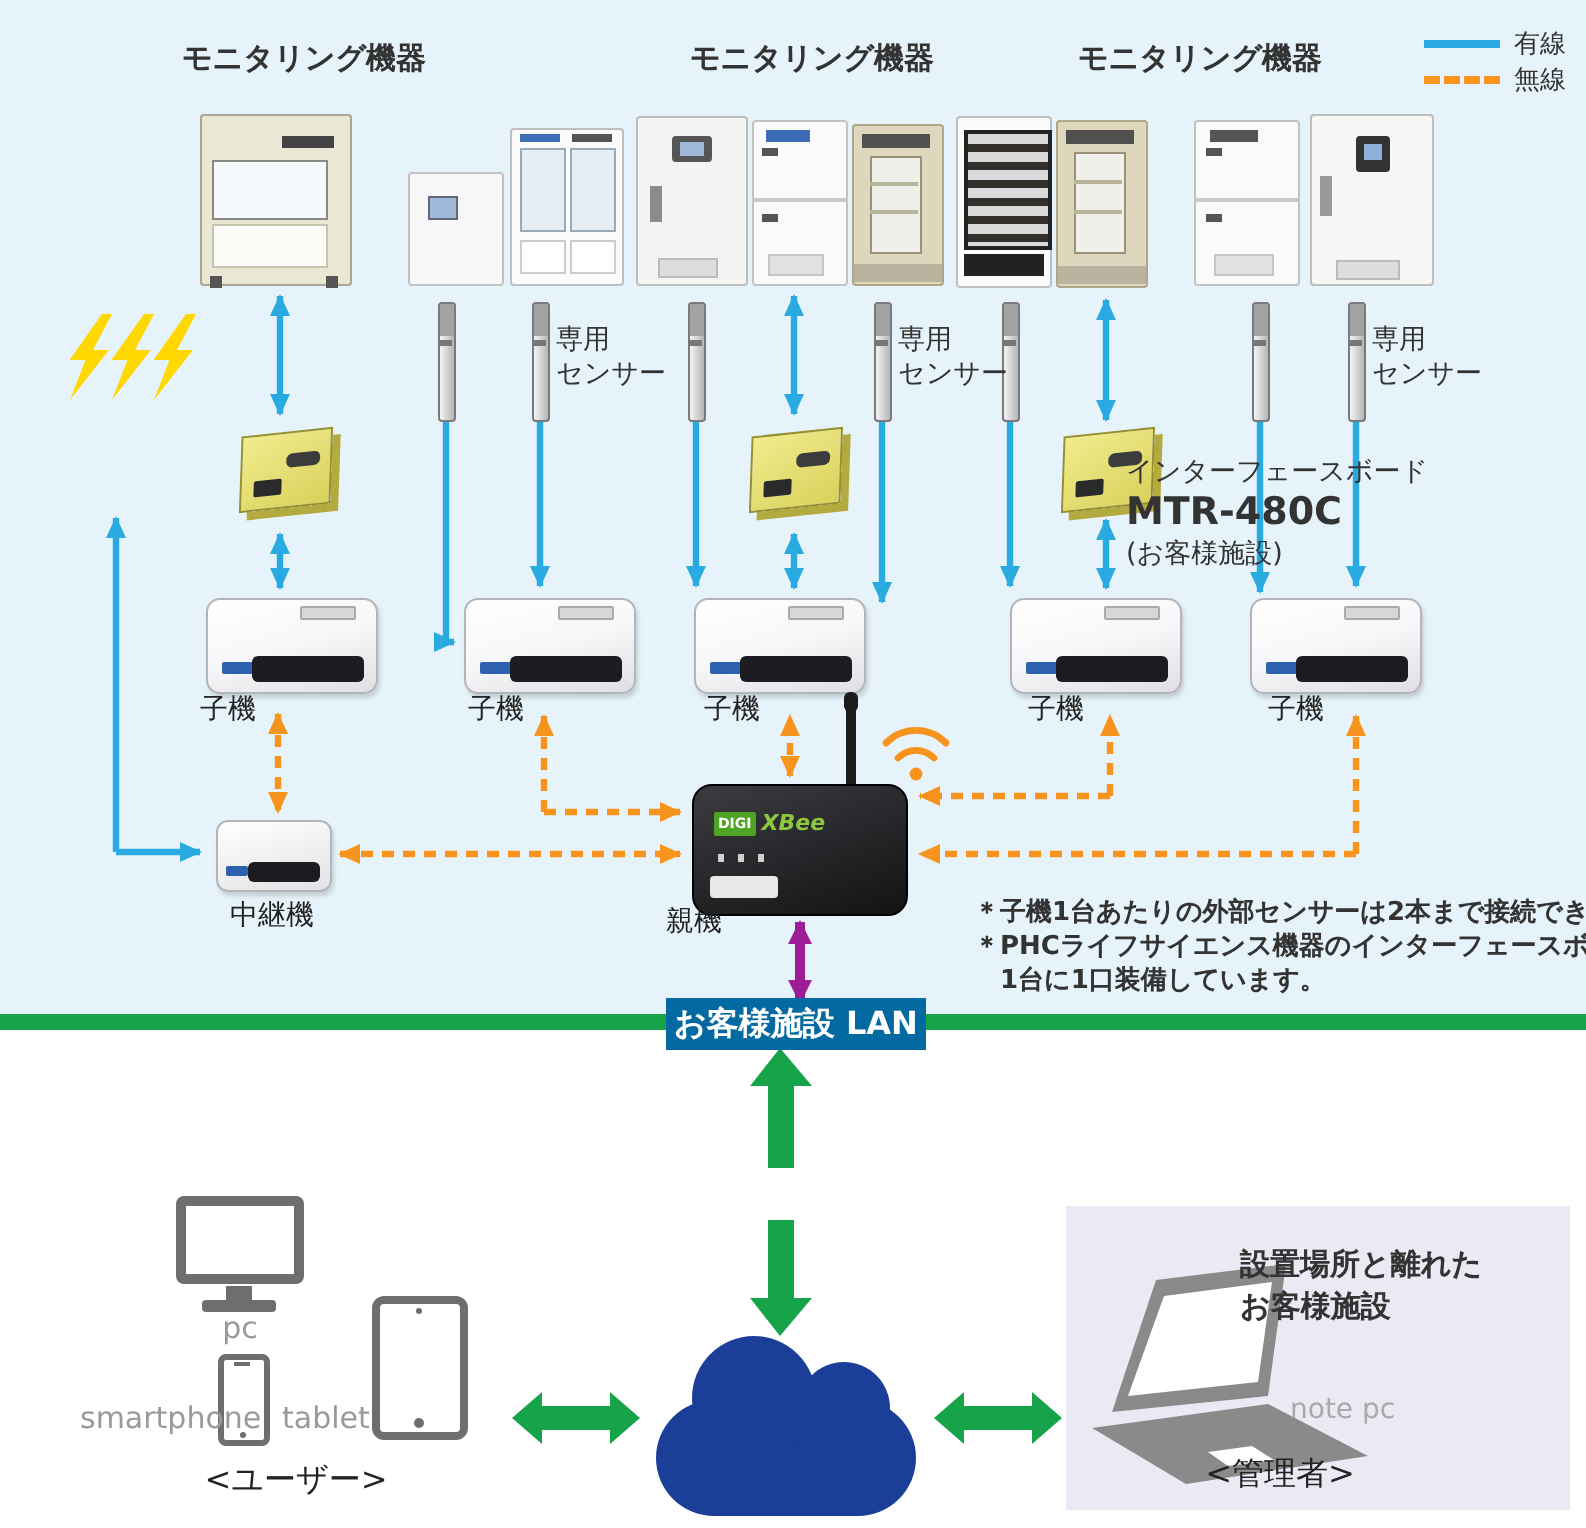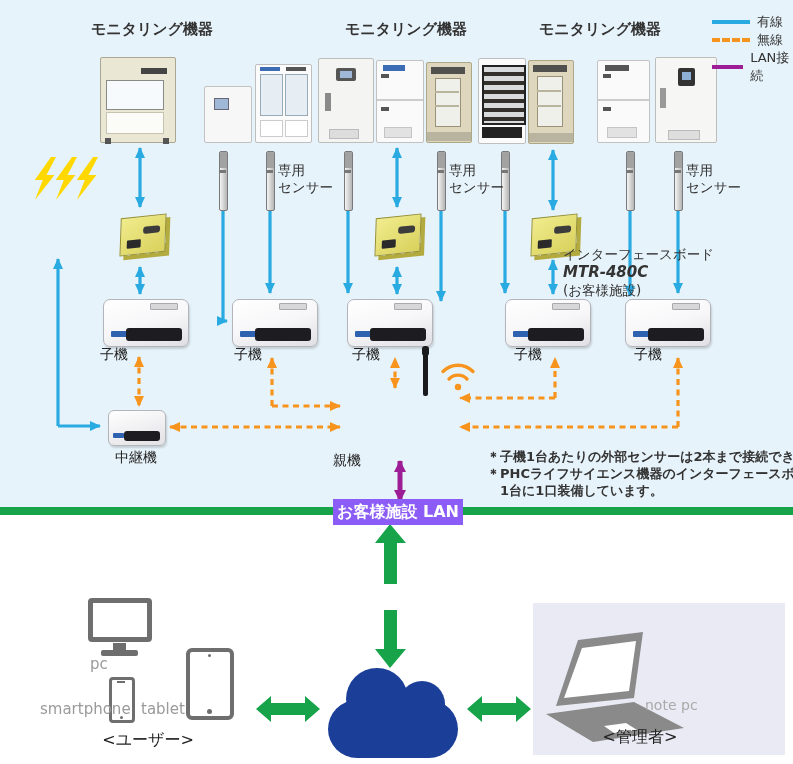--- a/index.html
+++ b/index.html
@@ -55,21 +55,21 @@
   .p-ant{position:absolute;left:423px;top:352px;width:5px;height:44px;background:#1b1b1d;border-radius:2px;z-index:1;}
   .p-ant::before{content:"";position:absolute;left:-1px;top:-6px;width:7px;height:10px;background:#1b1b1d;border-radius:3px;}
   .p-brand{position:absolute;left:10px;top:12px;display:flex;align-items:center;gap:3px;}
   .digi-sq{display:inline-block;background:#4ea424;color:#fff;font-size:7px;font-weight:700;padding:2px 2px;border-radius:1px;}
   .xbee-txt{color:#8dc63f;font-size:11px;font-weight:700;font-style:italic;}
   .p-strip{position:absolute;left:8px;bottom:8px;width:34px;height:11px;background:#e8e8e8;border-radius:2px;}
   .p-leds{position:absolute;left:12px;top:34px;width:30px;height:4px;
           background:repeating-linear-gradient(90deg,#cfcfcf 0 3px,transparent 3px 10px);}
   
   .lan-bar{left:0;top:507px;width:793px;height:8px;background:#17a34a;z-index:3;}
-  .green-box{position:absolute;z-index:4;background:#8b5cf6;color:#fff;font-weight:700;
+  .green-box{position:absolute;z-index:4;background:#0369a1;color:#fff;font-weight:700;
              display:flex;align-items:center;justify-content:center;}
   
   .cloud{position:absolute;left:328px;top:700px;width:130px;height:58px;background:#1b3f98;border-radius:29px;z-index:1;}
   .cloud::before{content:"";position:absolute;left:18px;top:-32px;width:62px;height:62px;background:#1b3f98;border-radius:50%;}
   .cloud::after{content:"";position:absolute;right:13px;top:-19px;width:46px;height:46px;background:#1b3f98;border-radius:50%;}
   .cloud-txt{position:absolute;left:328px;top:694px;width:130px;z-index:3;text-align:center;color:#fff;
              font-size:23px;line-height:1.1;}
   
   .monitor{position:absolute;left:88px;top:598px;width:54px;height:34px;border:5px solid #6e6e6e;border-radius:4px;background:#fff;z-index:1;}
   .monitor-stand{position:absolute;left:113px;top:643px;width:13px;height:7px;background:#6e6e6e;z-index:1;}
@@ -189,20 +189,28 @@
       <span class="c-logo"></span>
       <span class="c-panel"></span>
     </div>
 
   <div class="relay" style="left:108px;top:410px;">
     <span class="c-logo"></span>
       <span class="c-panel"></span>
     </div>
 
   <div class="p-ant"></div>
+  <div class="parent">
+    <div class="p-brand">
+      <span class="digi-sq">DIGI</span>
+      <span class="xbee-txt">XBee</span>
+    </div>
+    <div class="p-leds"></div>
+    <div class="p-strip"></div>
+  </div>
 
   <svg class="wires" width="793" height="764" viewBox="0 0 793 764">
     <defs>
       <marker id="ab" markerUnits="userSpaceOnUse" markerWidth="14" markerHeight="12" refX="10" refY="5" orient="auto-start-reverse">
         <path d="M0,0 L11,5 L0,10 Z" fill="#29abe2"></path>
         </marker>
       <marker id="ao" markerUnits="userSpaceOnUse" markerWidth="14" markerHeight="12" refX="10" refY="5" orient="auto-start-reverse">
         <path d="M0,0 L11,5 L0,10 Z" fill="#f7941d"></path>
         </marker>
       <marker id="ap" markerUnits="userSpaceOnUse" markerWidth="16" markerHeight="14" refX="11" refY="6" orient="auto-start-reverse">
@@ -270,40 +278,36 @@
   </svg>
 
   <div class="legend-row" style="left:712px;top:13px;">
     <span class="legend-swatch" style="border-top:4px solid #29abe2;"></span>
     <span class="legend-txt">有線</span>
   </div>
   <div class="legend-row" style="left:712px;top:31px;">
     <span class="legend-swatch" style="border-top:4px dashed #f7941d;"></span>
     <span class="legend-txt">無線</span>
   </div>
-  <div class="legend-row" style="left:712px;top:49px;">
-    <span class="legend-swatch" style="border-top:4px solid #9c1d96;"></span>
-    <span class="legend-txt">LAN接続</span>
-  </div>
 
   <div class="lbl grp" style="left:88px;top:20px;width:128px;text-align:center;">モニタリング機器</div>
   <div class="lbl grp" style="left:342px;top:20px;width:128px;text-align:center;">モニタリング機器</div>
   <div class="lbl grp" style="left:536px;top:20px;width:128px;text-align:center;">モニタリング機器</div>
 
   <div class="lbl small" style="left:278px;top:162px;">
     <span>専用</span><br><span>センサー</span></div>
   <div class="lbl small" style="left:449px;top:162px;">
     <span>専用</span><br><span>センサー</span></div>
   <div class="lbl small" style="left:686px;top:162px;">
     <span>専用</span><br><span>センサー</span></div>
 
 
-  <div class="lbl small" style="left:563px;top:246px;">
+  <div class="lbl small" style="left:563px;top:228px;">
     <span>インターフェースボード</span><br>
-    <span style="font-size:15px;font-weight:600;font-style:italic;">MTR-480C</span><br>
+    <span style="font-size:19px;font-weight:600;">MTR-480C</span><br>
     <span>(お客様施設)</span>
   </div>
 
   <div class="lbl dev-lbl" style="left:100px;top:346px;">子機</div>
   <div class="lbl dev-lbl" style="left:234px;top:346px;">子機</div>
   <div class="lbl dev-lbl" style="left:352px;top:346px;">子機</div>
   <div class="lbl dev-lbl" style="left:514px;top:346px;">子機</div>
   <div class="lbl dev-lbl" style="left:634px;top:346px;">子機</div>
   <div class="lbl dev-lbl" style="left:115px;top:449px;">中継機</div>
   <div class="lbl dev-lbl" style="left:333px;top:452px;">親機</div>
@@ -318,21 +322,24 @@
   <div class="green-box" style="left:333px;top:499px;width:130px;height:26px;font-size:16px;">お客様施設 LAN</div>
 
   <div class="cloud"></div>
 
   <div class="monitor"></div>
   <div class="monitor-stand"></div>
   <div class="monitor-base"></div>
   <div class="phone"></div>
   <div class="tablet"></div>
 
-  <div class="lbl gray-lbl" style="left:90px;top:655px;width:60px;text-align:left;">pc</div>
+  <div class="lbl gray-lbl" style="left:90px;top:655px;width:60px;text-align:center;">pc</div>
   <div class="lbl gray-lbl" style="left:40px;top:700px;">smartphone</div>
   <div class="lbl gray-lbl" style="left:141px;top:700px;text-align:center;">tablet</div>
   <div class="lbl big-lbl" style="left:98px;top:730px;width:100px;text-align:center;">&lt;ユーザー&gt;</div>
 
+  <div class="lbl" style="left:620px;top:622px;font-size:15px;font-weight:600;line-height:1.4;">
+    <span>設置場所と離れた</span><br><span>お客様施設</span>
+  </div>
   <div class="lbl" style="left:645px;top:697px;font-size:14px;color:#aaa;">note pc</div>
   <div class="lbl big-lbl" style="left:590px;top:727px;width:100px;text-align:center;">&lt;管理者&gt;</div>
 
 </div>
 
 </body></html>

